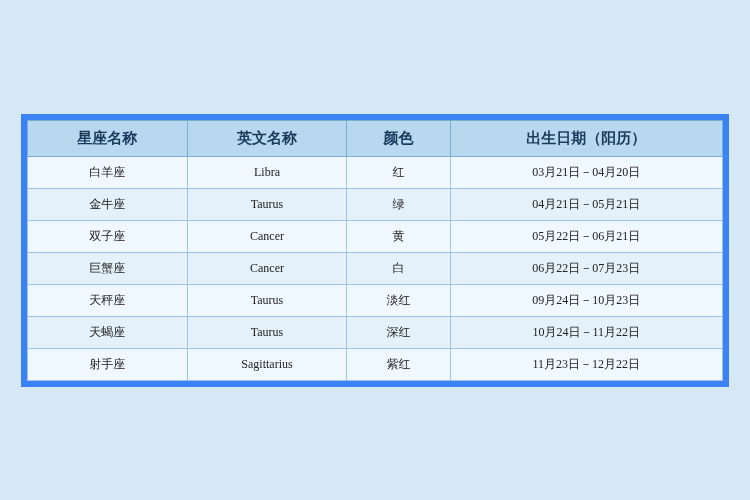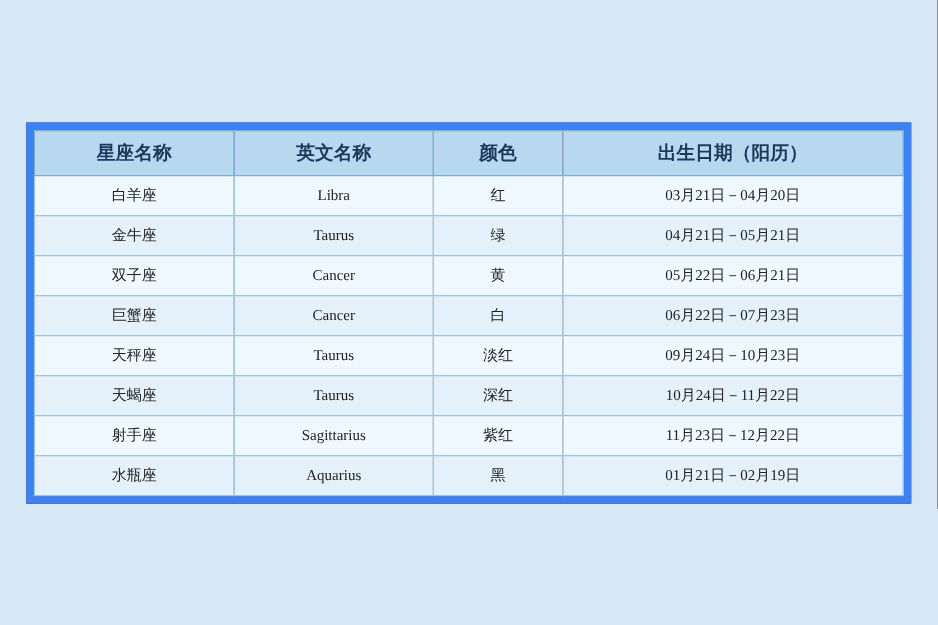--- a/index.html
+++ b/index.html
@@ -111,21 +111,15 @@
           <td>Taurus</td>
           <td>深红</td>
           <td>10月24日－11月22日</td>
         </tr>
         <tr>
           <td>射手座</td>
           <td>Sagittarius</td>
           <td>紫红</td>
           <td>11月23日－12月22日</td>
         </tr>
-        <tr>
-          <td>水瓶座</td>
-          <td>Aquarius</td>
-          <td>黑</td>
-          <td>01月21日－02月19日</td>
-        </tr>
       </tbody>
   </table>
 </div>
 
 </body></html>

